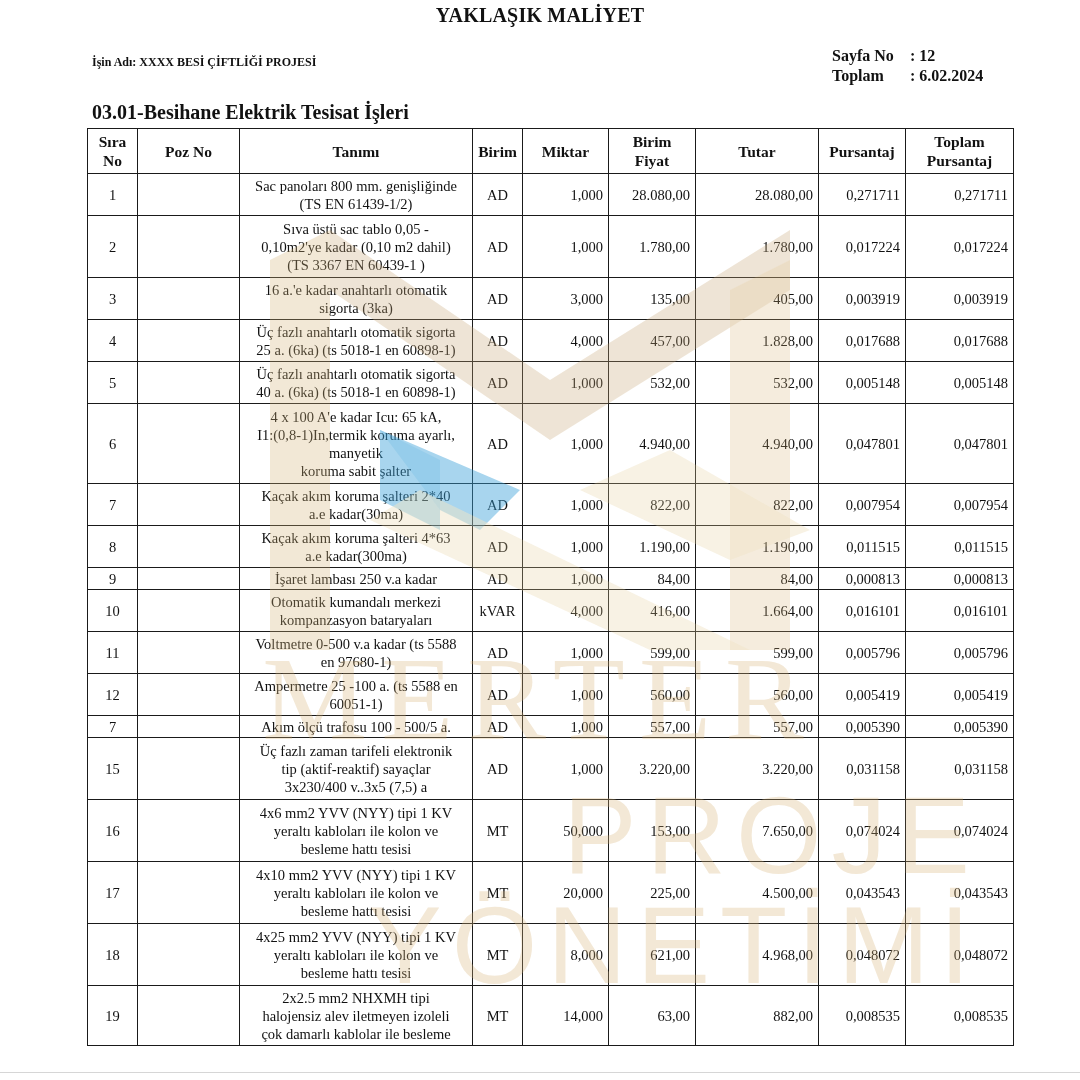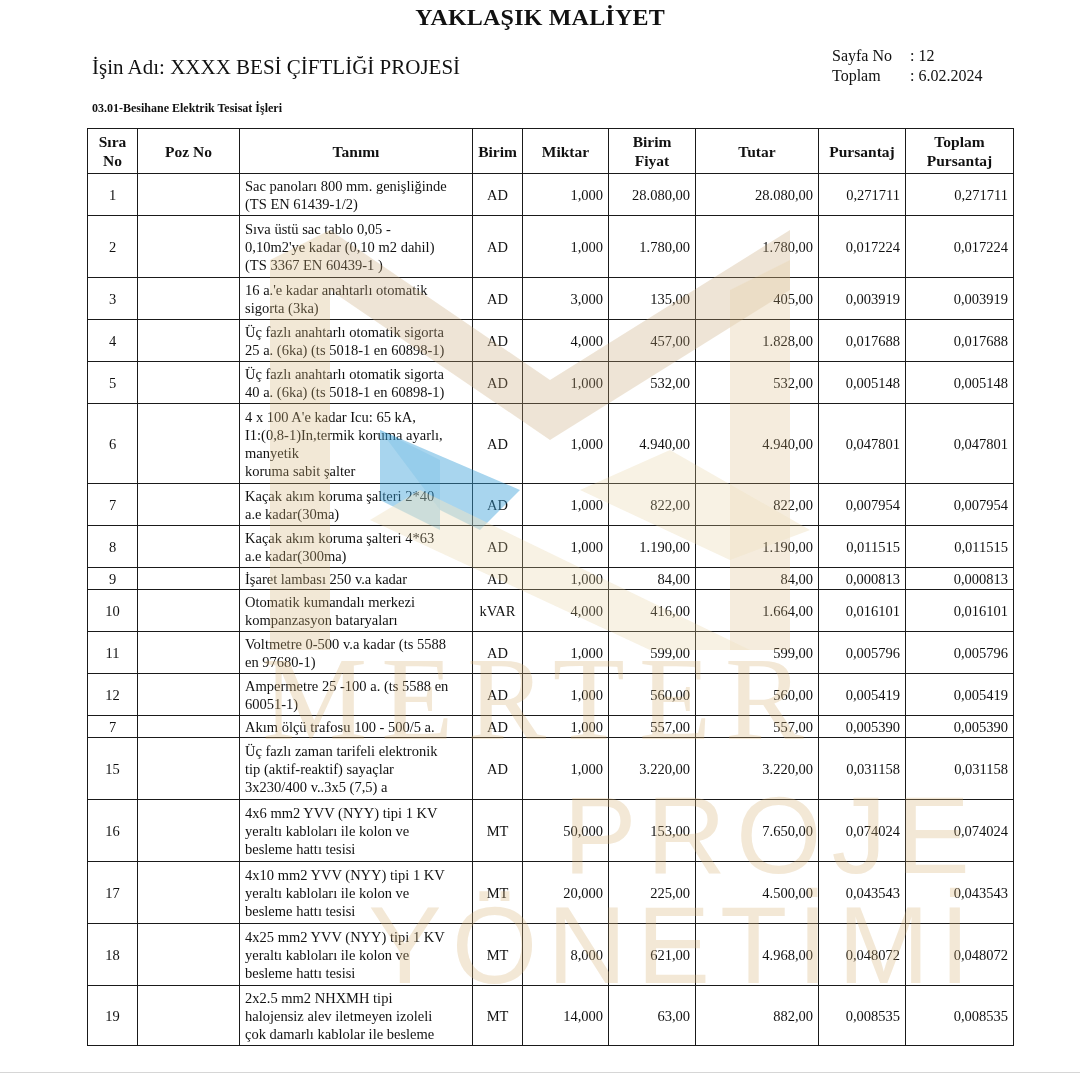--- a/index.html
+++ b/index.html
@@ -2,48 +2,48 @@
 <html><head>
 <meta charset="utf-8">
 <style>
   html, body { margin: 0; padding: 0; background: #ffffff; }
   body {
     width: 1080px; height: 1080px; overflow: hidden; position: relative;
     font-family: "Liberation Serif", "DejaVu Serif", serif; color: #111;
   }
   .title {
     position: absolute; left: 0; top: 4px; width: 1080px; text-align: center;
-    font-size: 24px; font-weight: bold; letter-spacing: 0.2px;
+    font-size: 20px; font-weight: bold; letter-spacing: 0.2px;
   }
   .project {
-    position: absolute; left: 92px; top: 55px; font-size: 21px; font-weight: normal;
+    position: absolute; left: 92px; top: 55px; font-size: 12px; font-weight: bold;
   }
   .meta {
-    position: absolute; left: 832px; top: 46px; font-size: 16px; font-weight: normal;
+    position: absolute; left: 832px; top: 46px; font-size: 16px; font-weight: bold;
     line-height: 20px;
   }
   .meta .row { display: flex; }
   .meta .lbl { width: 78px; }
   .section {
-    position: absolute; left: 92px; top: 101px; font-size: 12px; font-weight: bold;
+    position: absolute; left: 92px; top: 101px; font-size: 20px; font-weight: bold;
   }
   table.cost {
     position: absolute; left: 87px; top: 128px; width: 926px;
     border-collapse: collapse; table-layout: fixed; font-size: 14.5px;
     z-index: 1;
     border-radius: 8px;
   }
   table.cost th, table.cost td {
     border: 1.5px solid #1a1a1a; padding: 1px 5px; vertical-align: middle;
     line-height: 18px;
   }
   table.cost th { font-weight: bold; text-align: center; font-size: 15.5px; height: 42px; line-height: 19px; }
   td.c { text-align: center; }
   td.r { text-align: right; }
-  td.l { text-align: left; margin-left: 27px; }
+  td.l { text-align: center; margin-left: 27px; }
   .desc { white-space: pre-line; }
   .bottom-fade {
     position: absolute; left: 0; top: 1072px; width: 1080px; height: 8px;
     background: #ffffff; border-top: 1px solid #d6d6d6; z-index: 3;
   }
   
   .wm { position: absolute; pointer-events: none; z-index: 2; }
   .wm-logo { left: 250px; top: 230px; width: 560px; height: 420px; opacity: 0.55; }
   .wm-text1 {
     left: 190px; top: 640px; width: 700px; text-align: center;

